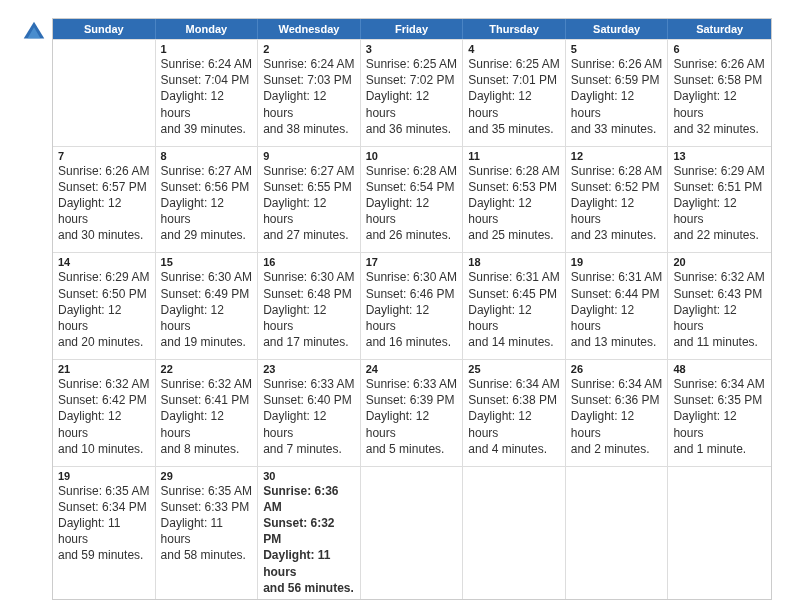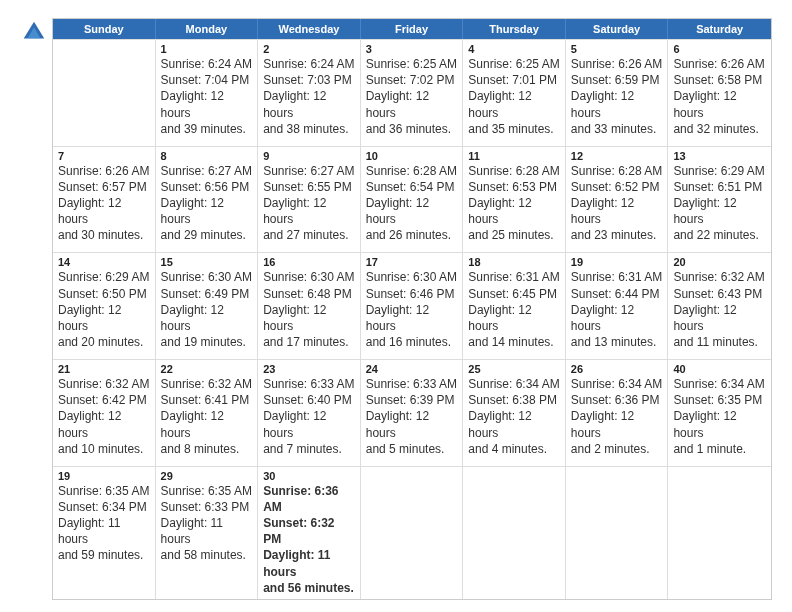--- a/index.html
+++ b/index.html
@@ -330,21 +330,21 @@
 and 4 minutes.</div>
           </div>
           <div class="cal-cell">
             <span class="day-num">26</span>
             <div class="cell-text" style="white-space: pre-line;">Sunrise: 6:34 AM
 Sunset: 6:36 PM
 Daylight: 12 hours
 and 2 minutes.</div>
           </div>
           <div class="cal-cell">
-            <span class="day-num">40</span>
+            <span class="day-num">48</span>
             <div class="cell-text" style="white-space: pre-line;">Sunrise: 6:34 AM
 Sunset: 6:35 PM
 Daylight: 12 hours
 and 1 minute.</div>
           </div>
         </div>
         <div class="cal-row">
           <div class="cal-cell">
             <span class="day-num">19</span>
             <div class="cell-text" style="white-space: pre-line;">Sunrise: 6:35 AM

